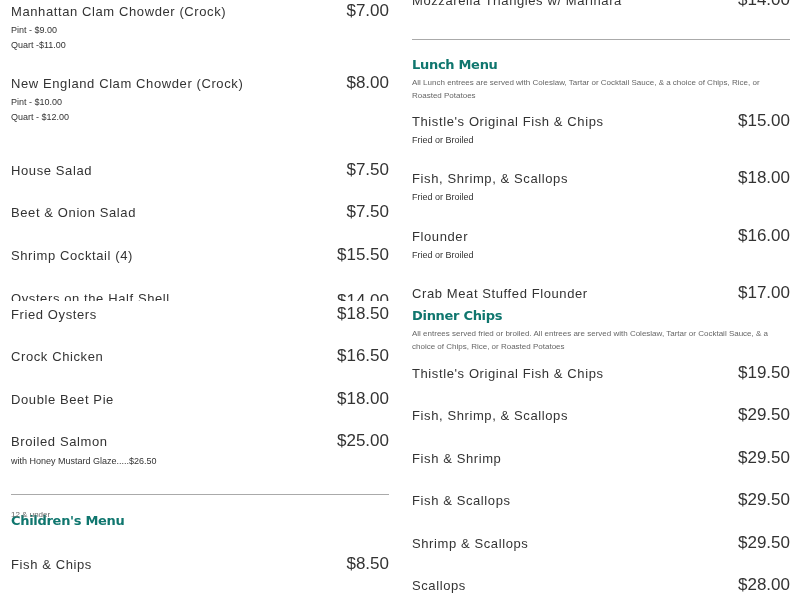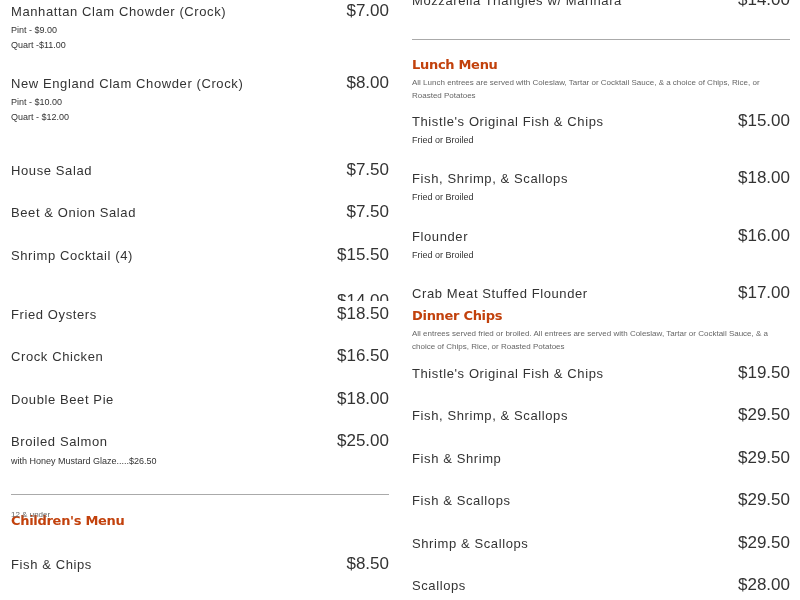--- a/index.html
+++ b/index.html
@@ -13,21 +13,21 @@
     .item { position: absolute; left: 0; width: 378px; }
     .item-name { position: absolute; left: 0; top: 0; font-size: 13px; letter-spacing: 0.6px; color: #333333; white-space: nowrap; }
     .item-price { position: absolute; right: 0; top: -3px; font-size: 17px; color: #333333; white-space: nowrap; }
     .item-desc { position: absolute; left: 0; font-size: 9px; color: #333333; white-space: nowrap; }
 
     .clip-item { overflow: hidden; height: 10px; }
     .clip-item .item-name, .clip-item .item-price { top: 0; }
 
     .divider { position: absolute; left: 0; width: 378px; height: 1px; background: #aaaaaa; }
 
-    .section-title { position: absolute; left: 0; font-family: "DejaVu Sans", sans-serif; font-weight: bold; font-size: 13px; color: #c2410c; letter-spacing: -0.3px; }
+    .section-title { position: absolute; left: 0; font-family: "DejaVu Sans", sans-serif; font-weight: bold; font-size: 13px; color: #0f766e; letter-spacing: -0.3px; }
     .section-note { position: absolute; left: 0; width: 378px; font-size: 8px; line-height: 13px; color: #666666; }
   </style>
 </head>
 <body>
 
 <div class="col col-left">
 
   <div class="item" style="top:4px;">
     <span class="item-name">Manhattan Clam Chowder (Crock)</span>
     <span class="item-price">$7.00</span>
@@ -51,20 +51,21 @@
     <span class="item-name">Beet &amp; Onion Salad</span>
     <span class="item-price">$7.50</span>
   </div>
 
   <div class="item" style="top:248px;">
     <span class="item-name">Shrimp Cocktail (4)</span>
     <span class="item-price">$15.50</span>
   </div>
 
   <div class="item clip-item" style="top:291px;">
+    <span class="item-name">Oysters on the Half Shell</span>
     <span class="item-price">$14.00</span>
   </div>
 
   <div class="item" style="top:307px;">
     <span class="item-name">Fried Oysters</span>
     <span class="item-price">$18.50</span>
   </div>
 
   <div class="item" style="top:349px;">
     <span class="item-name">Crock Chicken</span>

